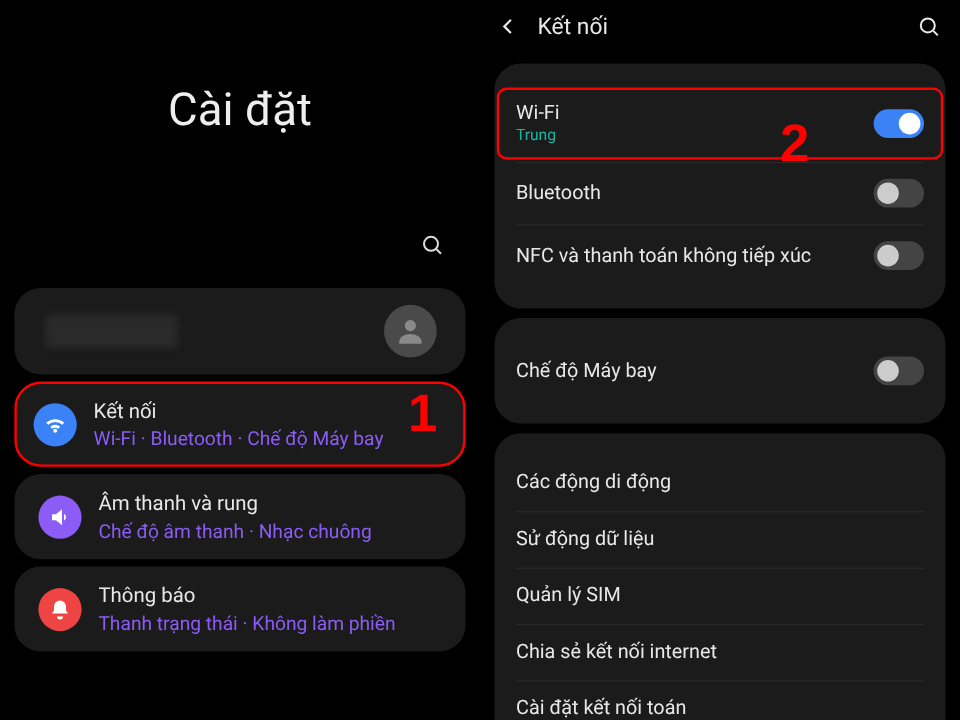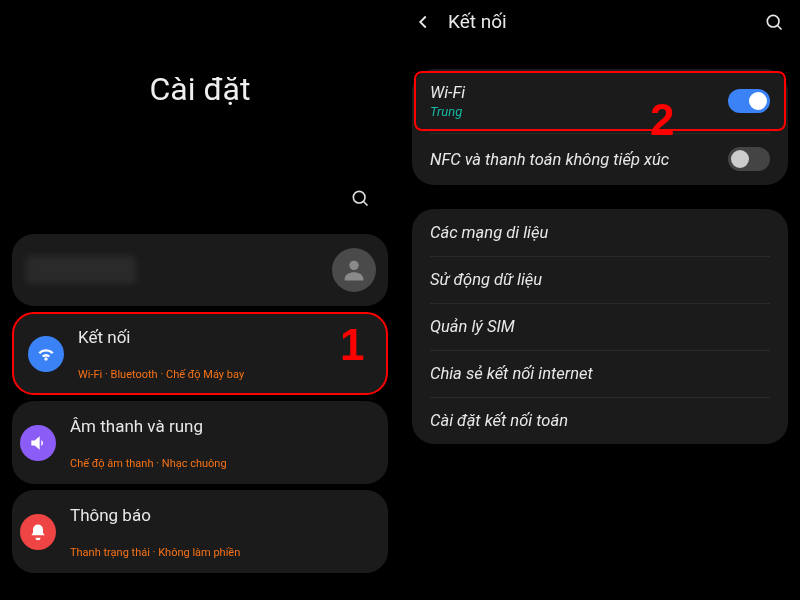--- a/index.html
+++ b/index.html
@@ -14,41 +14,41 @@
   .phone {
     width: 400px;
     height: 600px;
     background: #000;
     color: #e8e8e8;
     position: relative;
     overflow: hidden;
   }
   
   .left .big-title {
-    font-size: 32px;
+    font-size: 38px;
     font-weight: 400;
     text-align: center;
     padding-top: 70px;
     padding-bottom: 80px;
     color: #eee;
   }
   .left .search-row {
     display: flex;
     justify-content: flex-end;
     padding: 0 30px 20px 30px;
   }
   .search-row .mag {
     width: 20px; height: 20px;
     color: #ddd;
   }
   .card {
     background: #1b1b1b;
     border-radius: 22px;
     margin: 6px 12px;
-    padding: 14px 8px;
+    padding: 14px 20px;
     display: flex;
     align-items: center;
   }
   .card.profile {
     height: 72px;
     position: relative;
   }
   .profile .blur-name {
     width: 110px; height: 28px;
     background: #2a2a2a;
@@ -76,23 +76,23 @@
   .icon-badge.purple { background: #8b5cf6; }
   .icon-badge.red { background: #ef4444; }
   .icon-badge svg { width: 20px; height: 20px; fill: #fff; }
   .setting-item .labels { display: flex; flex-direction: column; }
   .setting-item .title {
     font-size: 17px;
     color: #e8e8e8;
     line-height: 1.3;
   }
   .setting-item .subtitle {
-    font-size: 11px;
-    color: #f97316;
-    margin-top: 20px;
+    font-size: 16px;
+    color: #8b5cf6;
+    margin-top: 2px;
   }
   .card.highlighted {
     border: 2px solid #ff0000;
     padding: 12px 14px;
   }
   
   .right .header {
     display: flex;
     align-items: center;
     padding: 10px 16px 12px 12px;
@@ -106,23 +106,22 @@
     font-size: 19px;
     color: #e8e8e8;
     flex: 1;
   }
   .right .header .mag {
     width: 20px; height: 20px; color: #e8e8e8;
   }
   .group {
     background: #1b1b1b;
     border-radius: 22px;
-    margin: 24px 12px;
-    padding: 0 0;
-    font-style: italic;
+    margin: 8px 12px;
+    padding: 18px 0;
   }
   .row {
     display: flex;
     align-items: center;
     padding: 14px 18px;
     position: relative;
   }
   .row + .row::before {
     content: "";
     position: absolute;
@@ -243,33 +242,51 @@
       <div class="texts">
         <div class="rtitle">Wi-Fi</div>
         <div class="rsub">Trung</div>
       </div>
       <div class="toggle on">
           <div class="knob"></div>
         </div>
     </div>
     <div class="row">
       <div class="texts">
-          <div class="rtitle">NFC và thanh toán không tiếp xúc</div>
+          <div class="rtitle">Bluetooth</div>
         </div>
       <div class="toggle off">
           <div class="knob"></div>
         </div>
     </div>
-  </div>
-
+    <div class="row">
+      <div class="texts">
+          <div class="rtitle">NFC và thanh toán không tiếp xúc</div>
+        </div>
+      <div class="toggle off">
+          <div class="knob"></div>
+        </div>
+    </div>
+  </div>
 
   <div class="group">
     <div class="row">
       <div class="texts">
-          <div class="rtitle">Các mạng di liệu</div>
+          <div class="rtitle">Chế độ Máy bay</div>
+        </div>
+      <div class="toggle off">
+          <div class="knob"></div>
+        </div>
+    </div>
+  </div>
+
+  <div class="group">
+    <div class="row">
+      <div class="texts">
+          <div class="rtitle">Các động di động</div>
         </div>
     </div>
     <div class="row">
       <div class="texts">
           <div class="rtitle">Sử động dữ liệu</div>
         </div>
     </div>
     <div class="row">
       <div class="texts">
           <div class="rtitle">Quản lý SIM</div>

